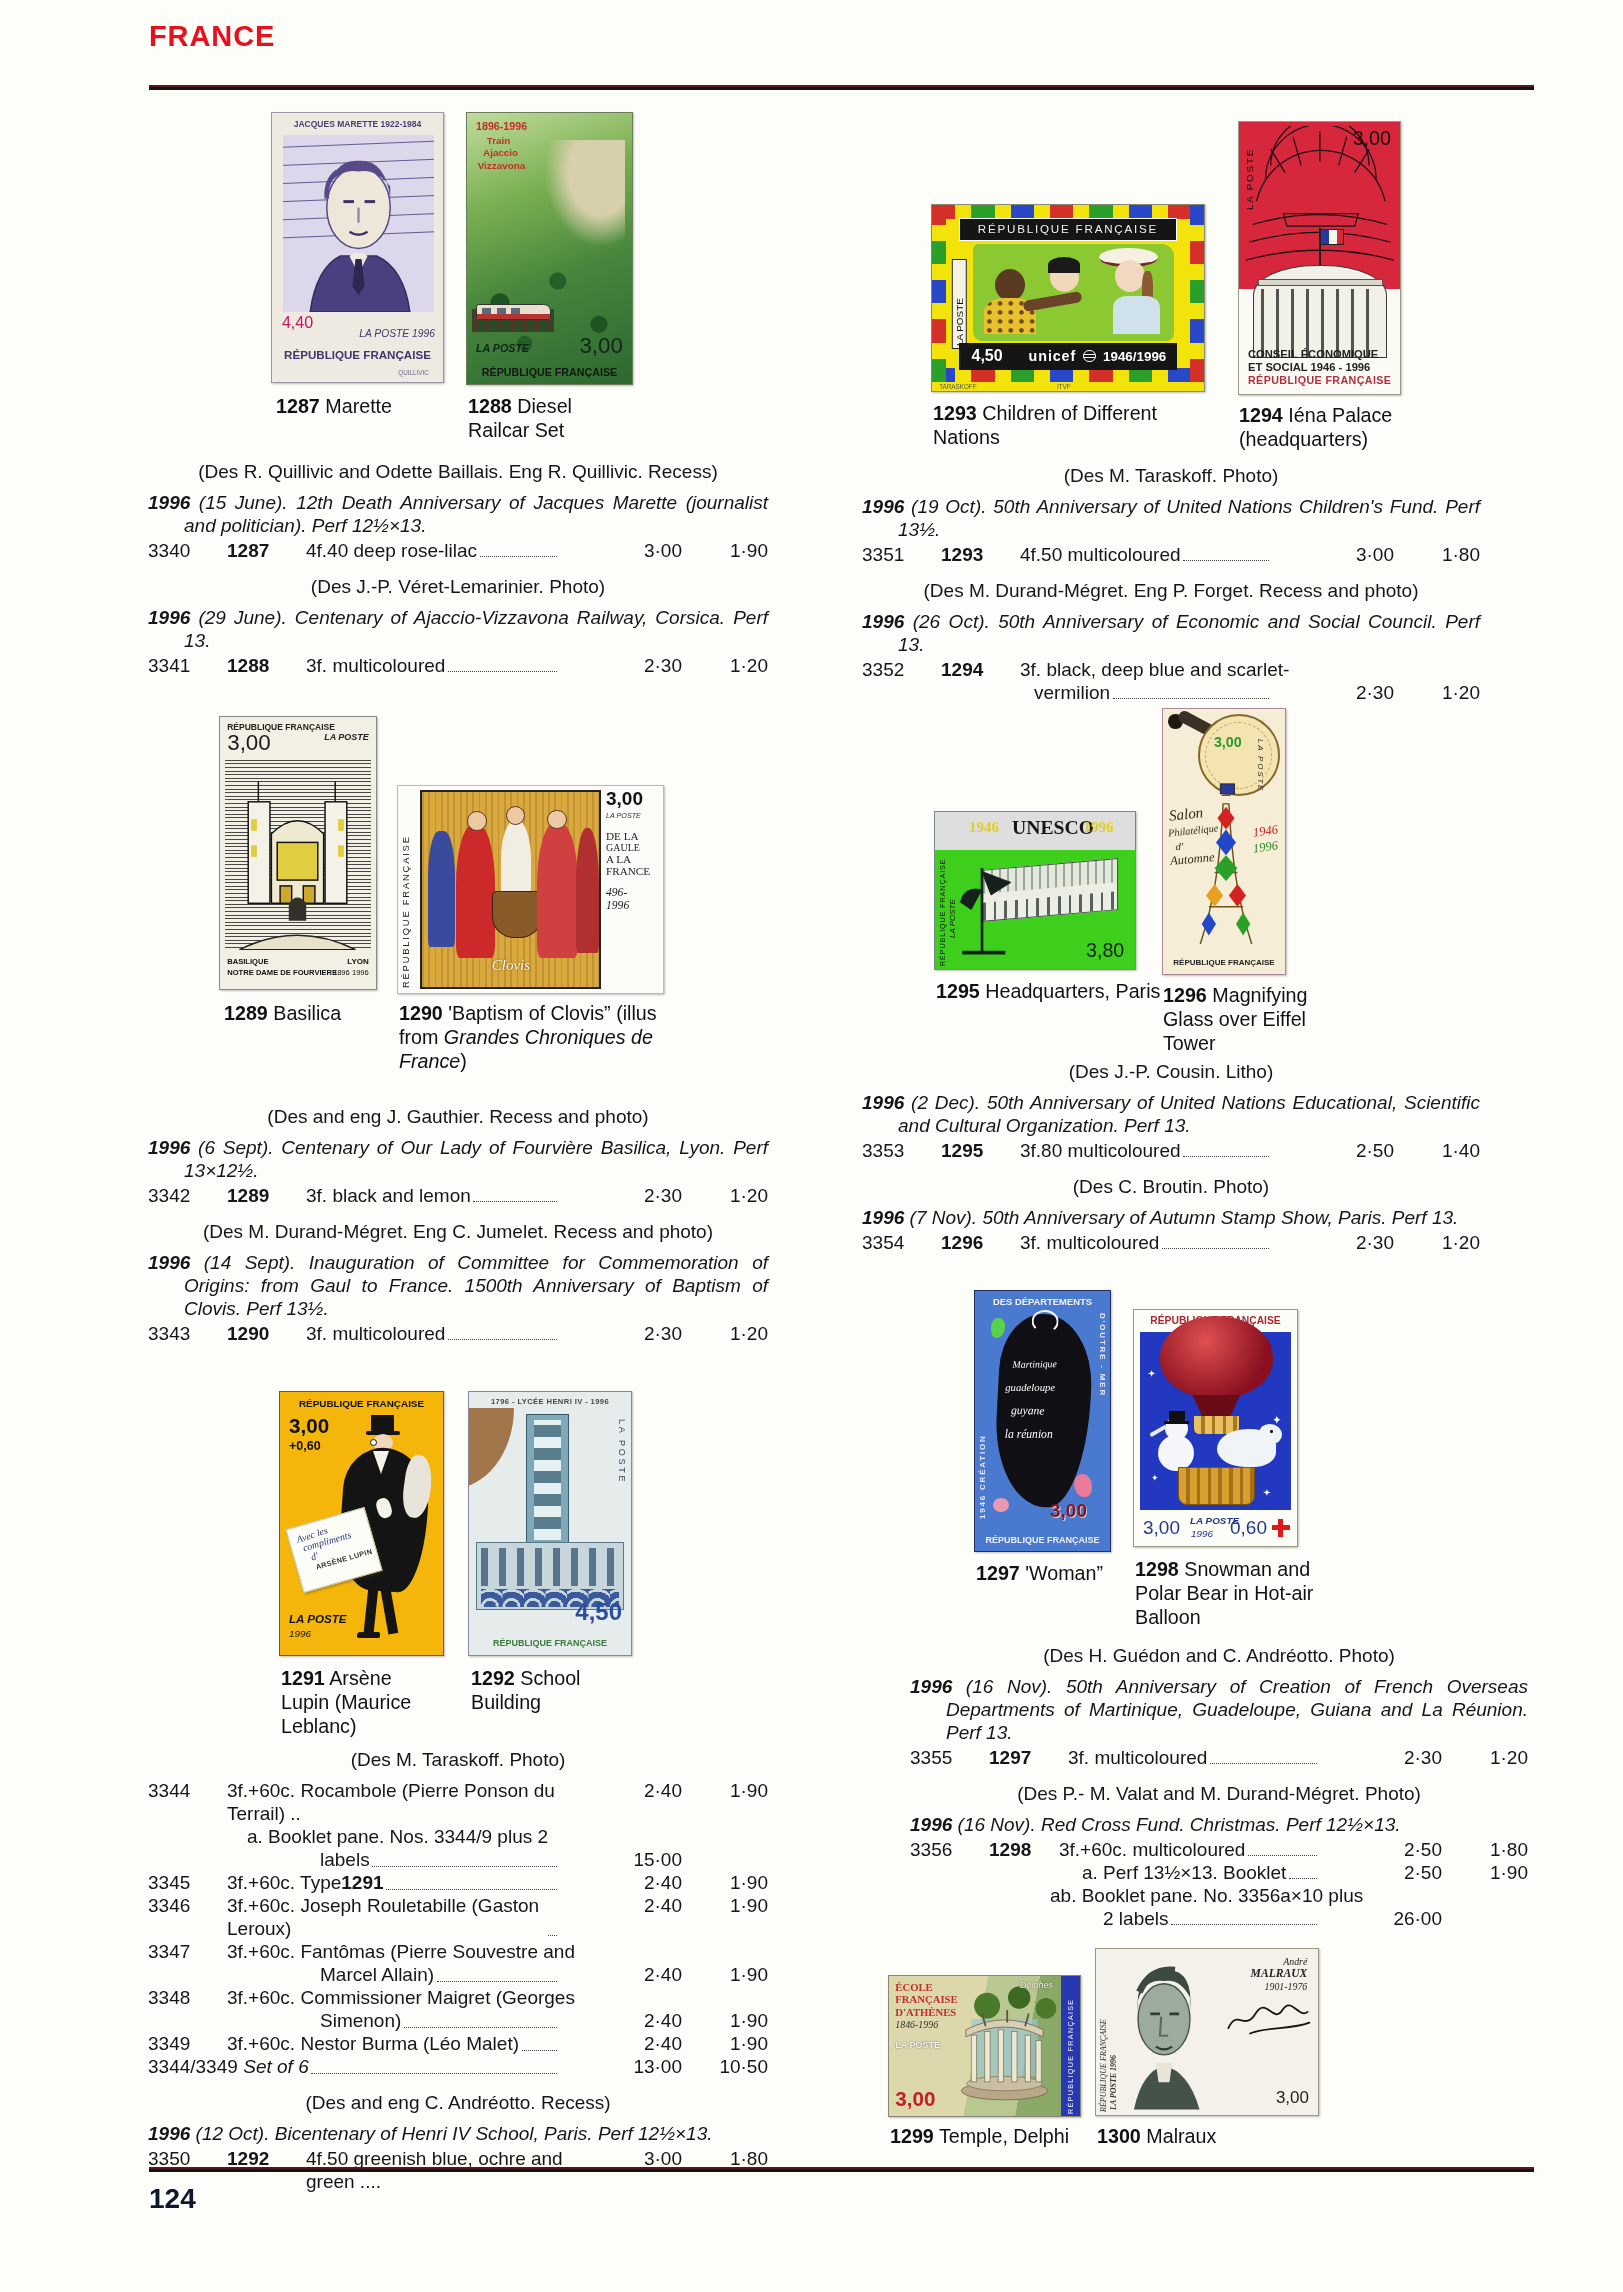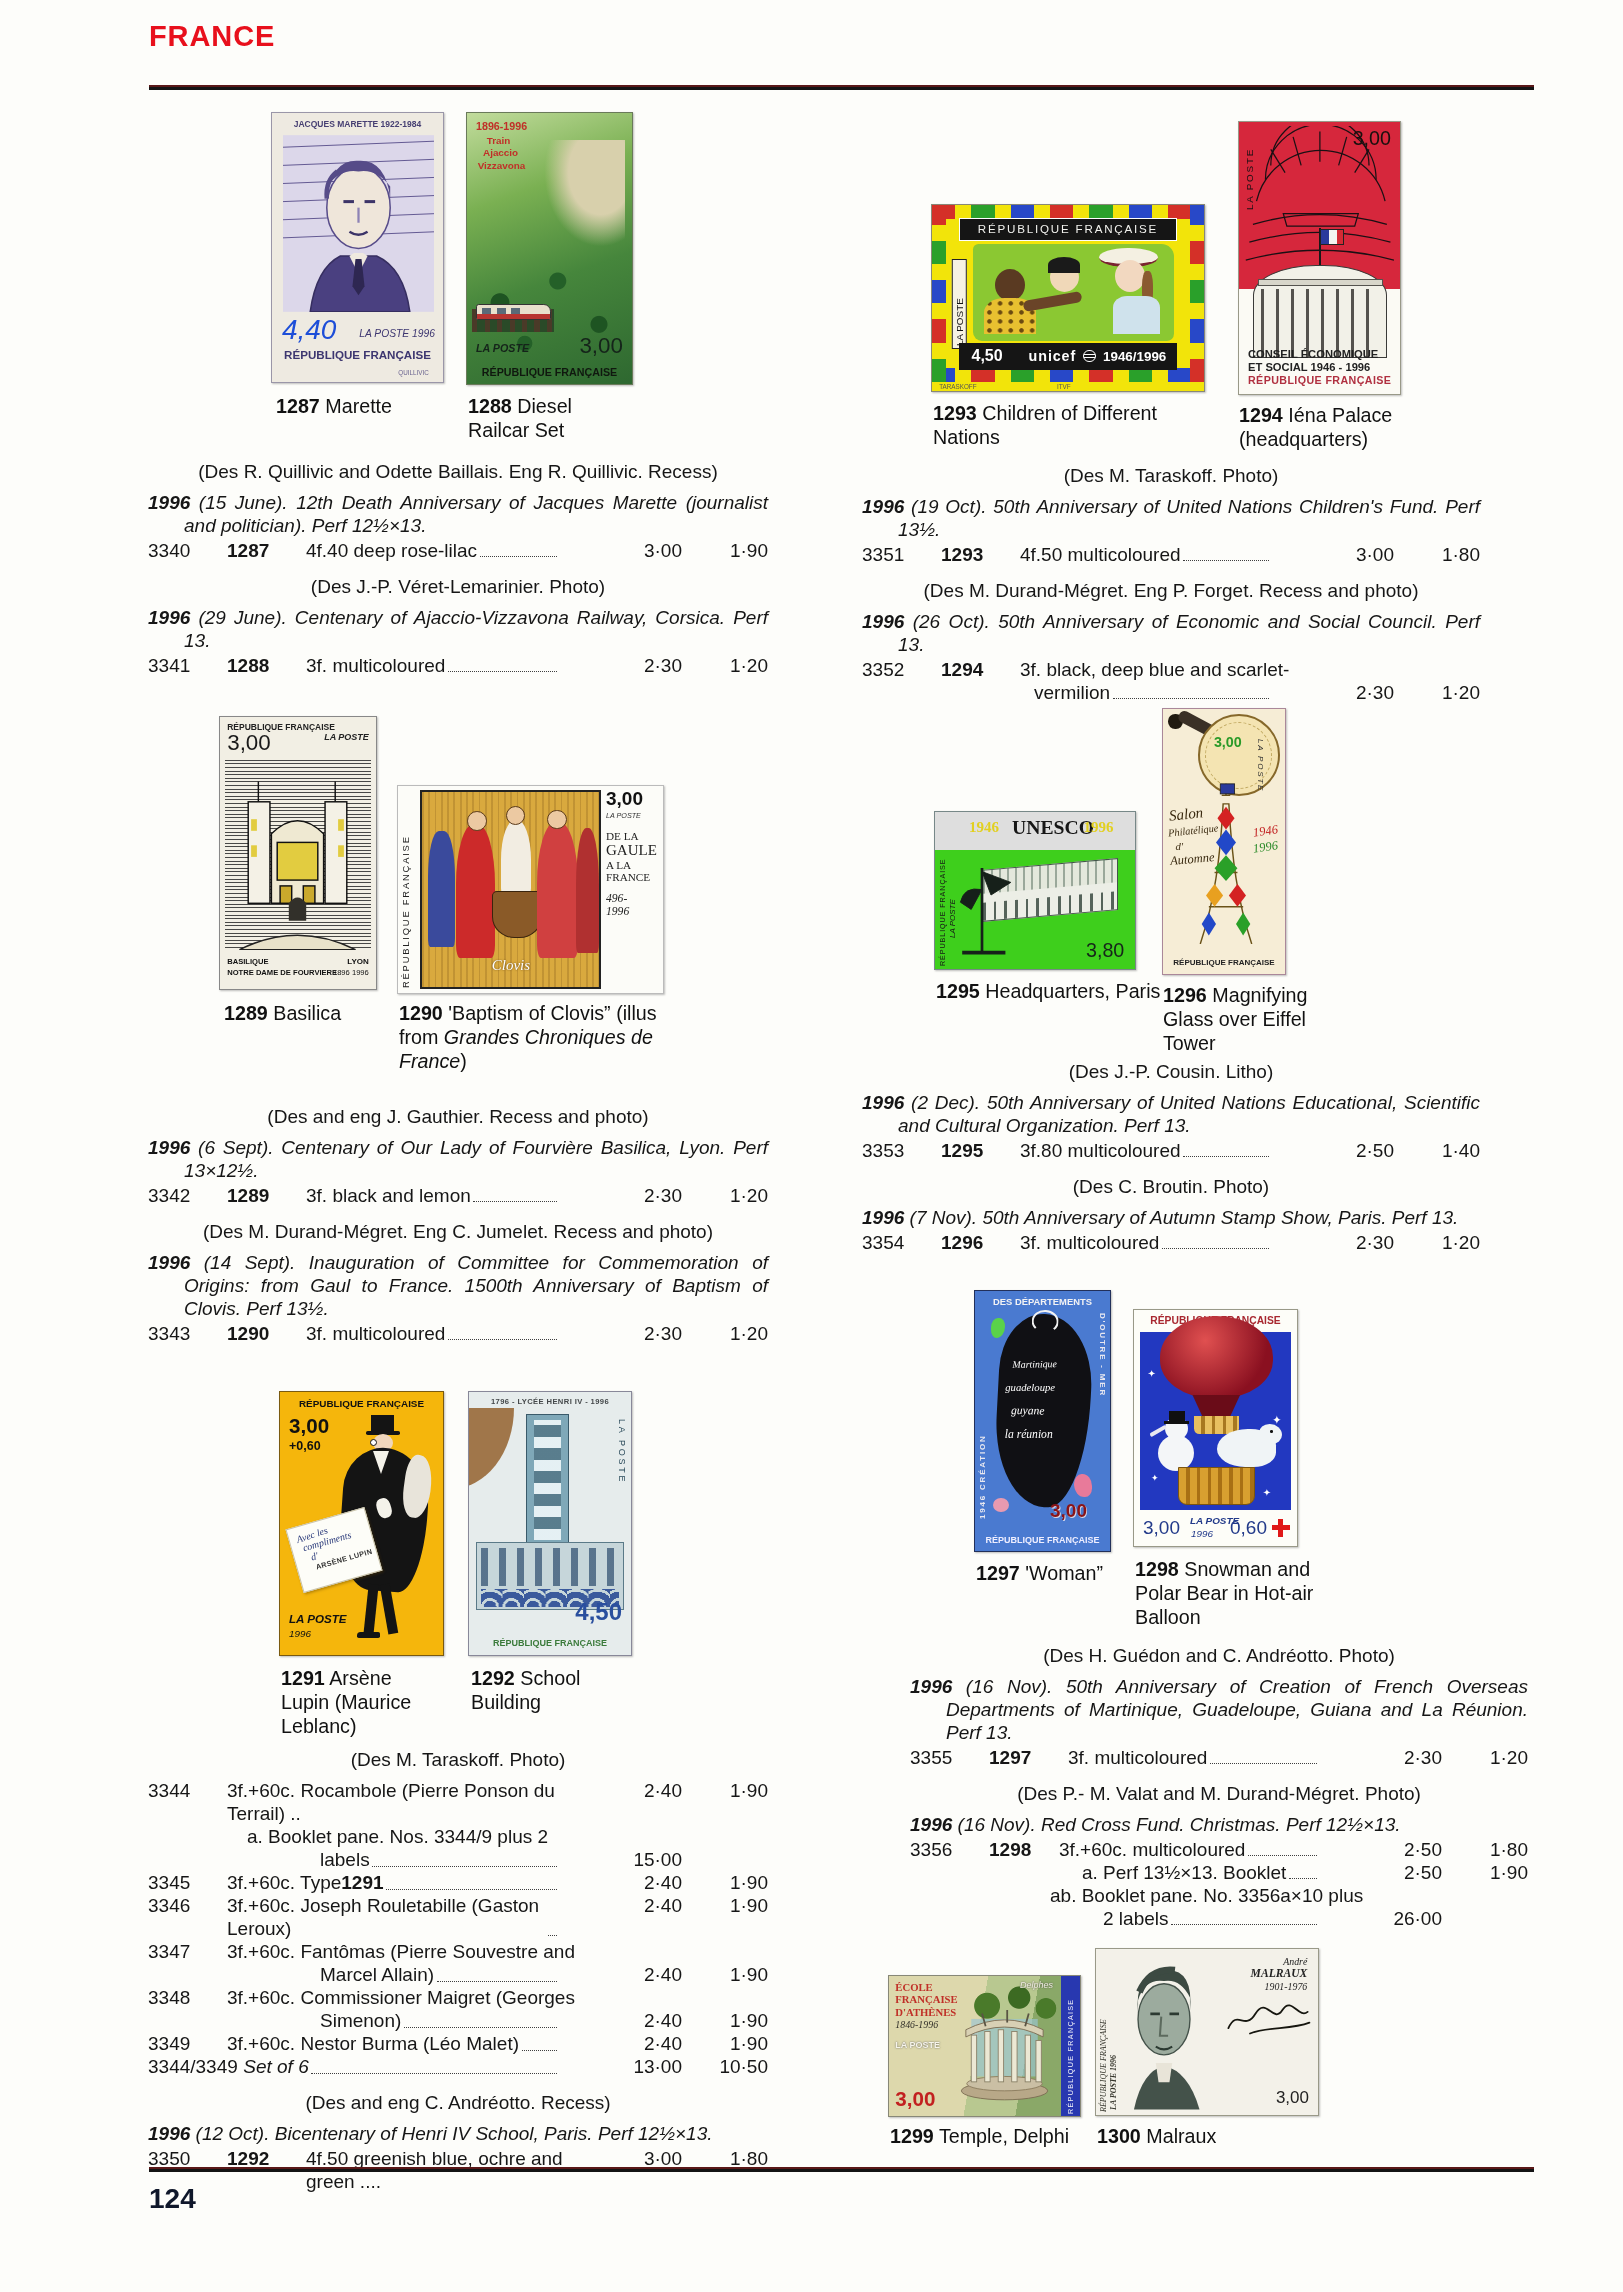--- a/index.html
+++ b/index.html
@@ -58,21 +58,21 @@
       <path d="M44,80 L50,92 L56,80 L53,78 L47,78 Z" fill="#efe9df"></path>
       <path d="M48,82 L52,82 L54,100 L50,106 L46,100 Z" fill="#2e2752"></path>
       <ellipse cx="50" cy="48" rx="21" ry="27" fill="#efe6da" stroke="#574c8a"></ellipse>
       <path d="M29,42 Q32,16 50,17 Q68,16 71,42 L71,34 Q62,22 50,24 Q38,22 29,34 Z" fill="#564b88"></path>
       <path d="M29,42 Q28,30 36,24" fill="none" stroke="#564b88" stroke-width="3"></path>
       <line x1="40" y1="44" x2="47" y2="44" stroke="#3c3468" stroke-width="2"></line>
       <line x1="54" y1="44" x2="61" y2="44" stroke="#3c3468" stroke-width="2"></line>
       <line x1="50" y1="48" x2="50" y2="58" stroke="#8d82b5" stroke-width="1.5"></line>
       <path d="M44,64 Q50,68 56,64" fill="none" stroke="#3c3468" stroke-width="1.6"></path>
     </svg>
-    <div class="a" style="top:201px;left:9.9px;font-size:28px;color:#1d4ed8;font-style:italic;">4,40</div>
+    <div class="a" style="top:201px;left:9.9px;font-size:16px;color:#be185d;">4,40</div>
     <div class="a it" style="top:215px;right:8px;font-size:10.3px;color:#3d3670;">LA POSTE 1996</div>
     <div class="a" style="top:235px;left:0;right:0;text-align:center;font-size:11.6px;font-weight:bold;color:#3d3670;">RÉPUBLIQUE FRANÇAISE</div>
     <div class="a" style="top:256px;right:14.3px;font-size:6.3px;color:#6a6490;">QUILLIVIC</div>
   </div>
   <div class="cap" style="left:276px;top:394px;width:170px;">
     <b>1287</b><span> Marette</span>
   </div>
 
   <div class="st" style="left:466px;top:112px;width:167px;height:273px;background:linear-gradient(160deg,#c2dc9c 0%,#7ab052 30%,#46863c 60%,#2e6830 100%);border:0.9px solid #6a7a5a;">
     <div class="a" style="top:27px;right:7.2px;width:81px;height:107px;background:radial-gradient(ellipse at 70% 30%,#d8d0ac 0 40%,rgba(216,208,172,0) 70%);"></div>
@@ -161,21 +161,21 @@
       <div class="a" style="left:70px;top:99px;width:50px;height:47px;background:#8a5a28;border-radius:10% 10% 45% 45%;border:1.8px solid #3a240e;"></div>
       <div class="a" style="left:115px;top:30px;width:41px;height:136px;background:#d04040;border-radius:45% 45% 10% 10%;"></div>
       <div class="a" style="left:125px;top:18px;width:19.7px;height:19.7px;background:#ecc9a2;border-radius:50%;border:0.9px solid #5a3a1a;"></div>
       <div class="a" style="left:154px;top:36px;width:23px;height:125px;background:#b03030;border-radius:45% 45% 8% 8%;"></div>
       <div class="a ser it" style="left:0;right:0;bottom:12.5px;text-align:center;font-size:15px;color:#fff;text-shadow:0 0 1.8px #5a3a10;">Clovis</div>
     </div>
     <div class="a" style="left:208px;top:1.8px;width:57px;">
       <div style="font-size:19px;font-weight:bold;color:#111;">3,00</div>
       <div class="it" style="font-size:7.2px;color:#333;margin-top:0.9px;">LA POSTE</div>
       <div class="ser" style="font-size:11.2px;color:#222;margin-top:10.7px;">DE LA</div>
-      <div class="ser" style="font-size:15px;color:#222;">GAULE</div>
+      <div class="ser" style="font-size:10px;color:#222;">GAULE</div>
       <div class="ser" style="font-size:11.2px;color:#222;">A LA</div>
       <div class="ser" style="font-size:11.2px;color:#222;">FRANCE</div>
       <div class="ser it" style="font-size:11.6px;color:#222;margin-top:9px;">496-</div>
       <div class="ser it" style="font-size:11.6px;color:#222;">1996</div>
     </div>
   </div>
   <div class="cap" style="left:399px;top:1001px;width:278px;">
     <b>1290</b><span> 'Baptism of Clovis” (illus from </span><span class="it">Grandes Chroniques de France</span><span>)</span>
   </div>
 

